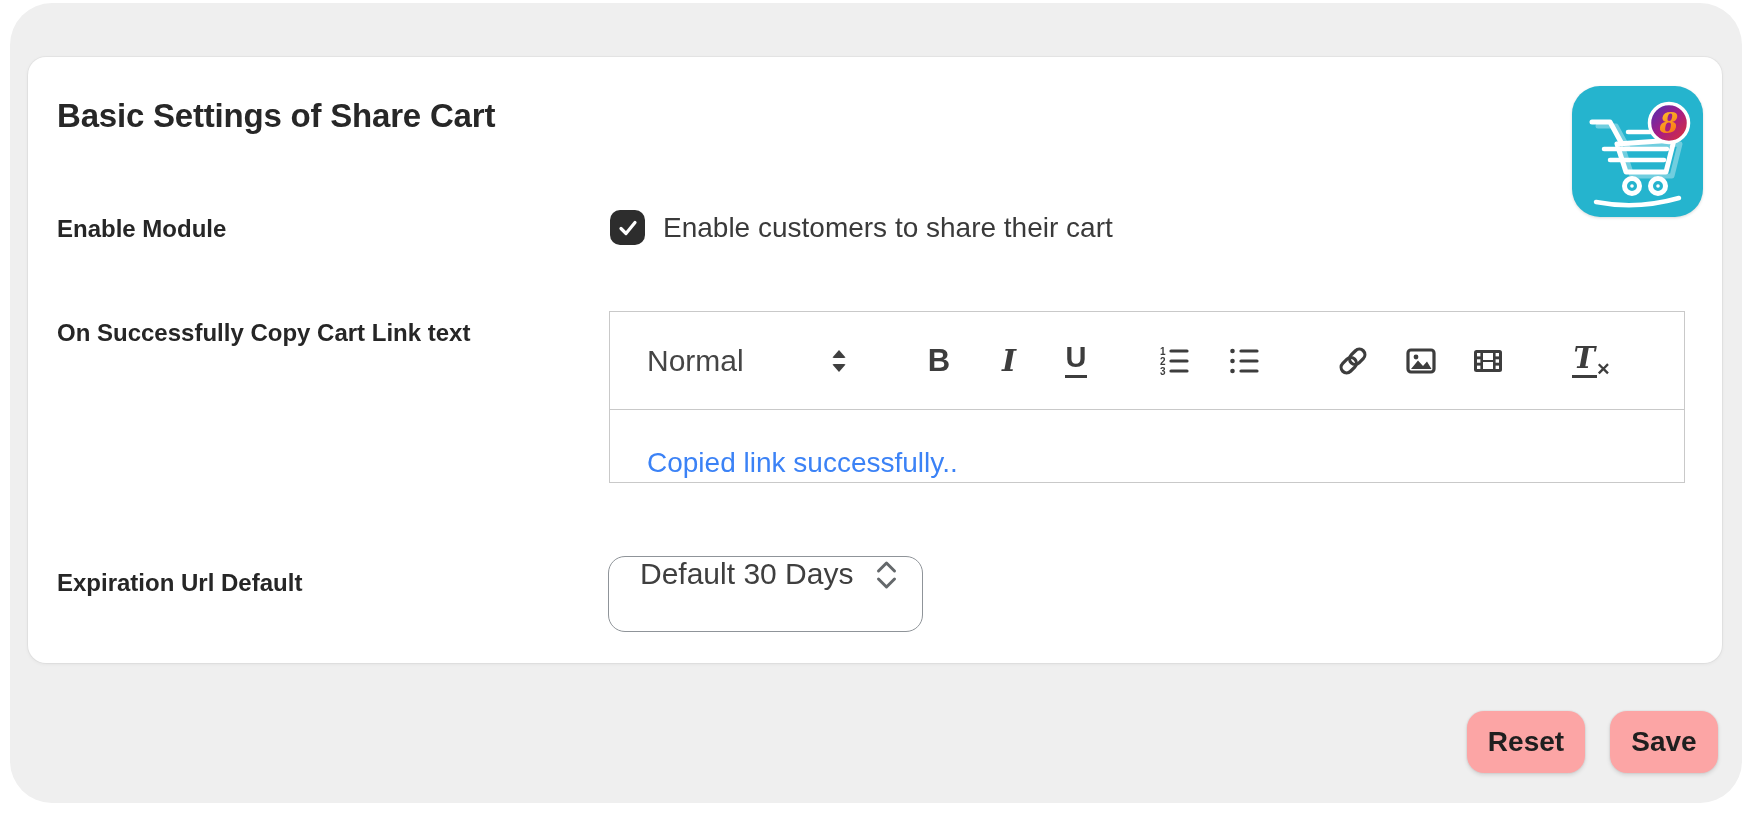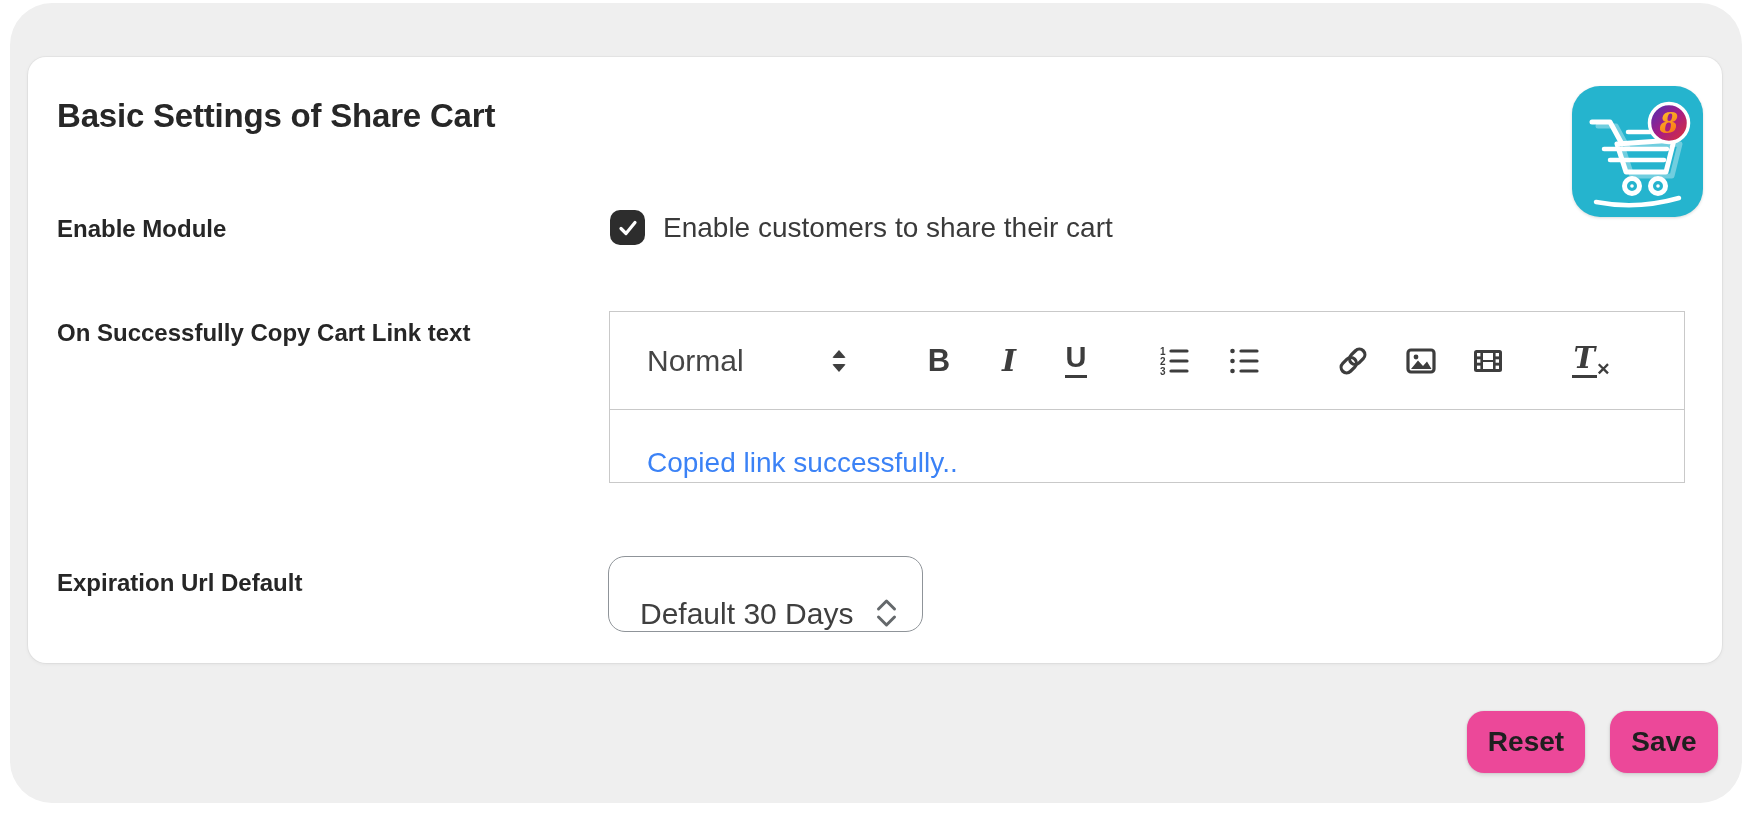--- a/index.html
+++ b/index.html
@@ -46,24 +46,24 @@
   .u-glyph{font-size:29px;font-weight:700;color:#3d3d3d;line-height:1;
            border-bottom:3px solid #3d3d3d;padding:0 1px 3px 1px;}
   .tx-wrap{display:flex;align-items:flex-end;}
   .tx-t{font-family:"DejaVu Serif",serif;font-style:italic;font-weight:700;font-size:29px;
         color:#3d3d3d;line-height:1;border-bottom:3px solid #3d3d3d;padding:0 2px 2px 2px;}
   .tx-x{font-size:17px;font-weight:700;color:#3d3d3d;margin-left:-1px;margin-bottom:-2px;}
   .editor-content{padding:36px 37px;font-size:28px;color:#3b82f6;line-height:34px;cursor:text;}
   
   .select{position:absolute;left:580px;top:499px;width:315px;height:76px;box-sizing:border-box;
           background:#fff;border:1.5px solid #8f9499;border-radius:17px;display:flex;
-          align-items:flex-end;padding:0 22px 0 31px;cursor:pointer;}
+          align-items:flex-start;padding:0 22px 0 31px;cursor:pointer;}
   .select-value{font-size:30px;color:#3f3f3f;flex:1;text-align:left;}
   
-  .btn{position:absolute;top:708px;height:62px;background:#ec4899;border:none;border-radius:17px;
+  .btn{position:absolute;top:708px;height:62px;background:#fca5a5;border:none;border-radius:17px;
        box-shadow:0 0 0 1px rgba(0,0,0,0.03),0 2px 4px rgba(0,0,0,0.12);font-family:"Liberation Sans",sans-serif;
        font-size:28px;font-weight:700;color:#1f1f1f;cursor:pointer;}
   .btn-reset{left:1467px;width:118px;}
   .btn-save{left:1610px;width:108px;}
 </style>
 </head>
 <body>
 
 <div class="page">
   <div class="panel">

